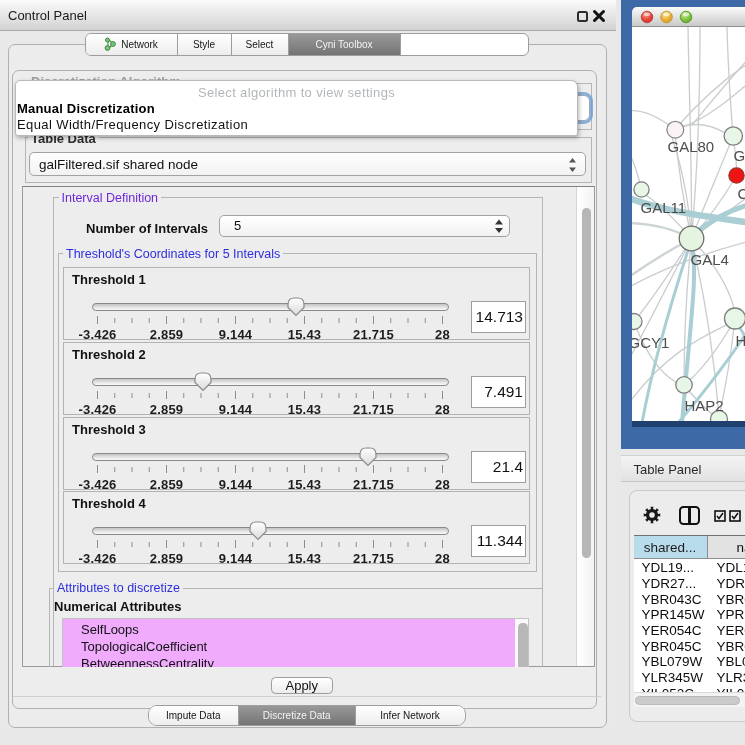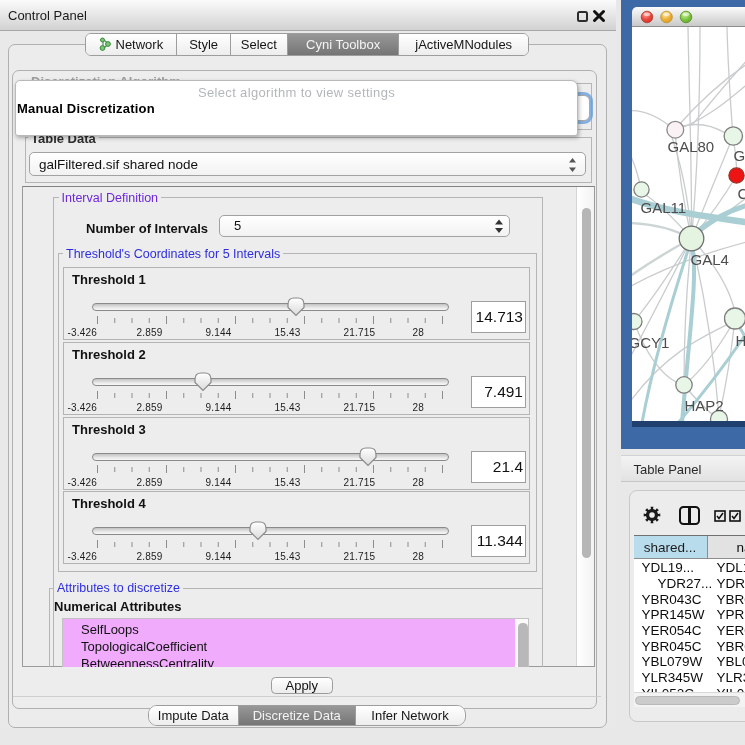--- a/index.html
+++ b/index.html
@@ -5,26 +5,26 @@
   font-family:"Liberation Sans", sans-serif; background:#e8e8e8; }
 .abs { position:absolute; }
 .bold { font-weight:bold; }
 .f13 { font-size:13px; }
 .nw { white-space:nowrap; }
 .grp { position:absolute; border:1px solid #b5b5b5; }
 .grplbl { position:absolute; background:#ededed; padding:0 3px; white-space:nowrap; }
 .tpanel { border:1px solid #b3b3b3; background:#ededed; }
 .track { left:28px; top:35px; width:357px; height:8px; border:1px solid #8a8a8a;
   border-radius:4px; background:linear-gradient(#c3c3c3,#ededed 70%,#f7f7f7); }
-.ticklbl { font-size:10px; font-weight:normal; color:#1d1d1d; letter-spacing:0.2px; }
+.ticklbl { font-size:13px; font-weight:bold; color:#1d1d1d; text-align:center; letter-spacing:0.2px; }
 .vbox { left:407px; top:33px; width:55px; height:32px; background:#fff;
   border:1px solid #9e9e9e; text-align:right; font-size:15.5px; line-height:30px; color:#111; }
 .vbox span { padding-right:2px; }
 .seg { height:100%; display:flex; align-items:center; justify-content:center;
-  font-size:13px; color:#151515; background:linear-gradient(#ffffff,#ededed);
+  font-size:10px; color:#151515; background:linear-gradient(#ffffff,#ededed);
   border-right:1px solid #9d9d9d; white-space:nowrap; }
 .seg.sel { background:linear-gradient(#989898,#757575); color:#f4f4f4; }
 .combo { position:absolute; background:linear-gradient(#ffffff,#f2f2f2);
   border:1px solid #a2a2a2; border-radius:5px; font-size:13.5px; color:#111; }
 .cell { position:absolute; font-size:13.5px; color:#0d0d0d; white-space:nowrap; }
 </style></head><body>
 <svg width="0" height="0" style="position:absolute">
     <defs>
 <linearGradient id="thumbg" x1="0" y1="0" x2="0" y2="1">
 <stop offset="0" stop-color="#ffffff"></stop>
@@ -64,21 +64,20 @@
           <path d="M4,4 L4,10 M5.5,10.5 L8,8.2 M5.5,3.5 L8,5.8" stroke="#4a9a4a" stroke-width="1.2" fill="none"></path>
           <g fill="#7cc47c" stroke="#3c8a3c" stroke-width="1">
             <circle cx="3.5" cy="3" r="2"></circle>
             <circle cx="3.5" cy="11" r="2.4"></circle>
             <circle cx="9" cy="7" r="2.4"></circle>
           </g>
         </svg>Network</div>
       <div class="seg" style="width:54px">Style</div>
       <div class="seg" style="width:57px">Select</div>
       <div class="seg sel" style="width:112px">Cyni Toolbox</div>
-      <div class="seg" style="width:129px;border-right:none">jActiveMNodules</div>
     </div>
     <div class="grp" style="left:25px;top:83px;width:567px;height:47px"></div>
     <div class="abs bold f13 nw" style="left:31px;top:73.5px;color:#9e9e9e">Discretization Algorithm</div>
     <div class="abs" style="left:29px;top:95px;width:561px;height:26px;border-radius:6px;background:#fff;border:1px solid #a9a9a9;box-shadow:0 0 0 3px rgba(106,160,216,0.8)"></div>
     <div class="grp" style="left:25px;top:137px;width:567px;height:45.5px"></div>
     <div class="grplbl bold f13" style="left:28px;top:131px;color:#2f2f2f">Table Data</div>
     <div class="combo" style="left:29px;top:151.5px;width:556.5px;height:24.5px;line-height:23px"><span style="padding-left:9px">galFiltered.sif shared node</span><svg class="abs" style="right:8px;top:4px" width="9" height="16">
         <path d="M4.5,1 L8,5.5 L1,5.5 Z M4.5,15 L1,10.5 L8,10.5 Z" fill="#555"></path>
       </svg></div>
     <div class="abs" style="left:22px;top:186px;width:572.5px;height:481px;border:1px solid #9a9a9a;border-top-color:#828282;background:#ededed;overflow:hidden">
@@ -260,20 +259,21 @@
   </div>
 <div class="abs" style="left:270.5px;top:676.5px;width:62.5px;height:17.5px;border:1px solid #9c9c9c;border-radius:4.5px;background:linear-gradient(#ffffff,#ececec);font-size:13px;text-align:center;line-height:15.5px;color:#111">Apply</div>
 <div class="abs" style="left:148px;top:705px;width:318px;height:20.5px;display:flex;border:1px solid #9d9d9d;border-radius:9px;overflow:hidden;background:#fff">
     <div class="seg" style="width:89.5px">Impute Data</div>
     <div class="seg sel" style="width:117.5px">Discretize Data</div>
     <div class="seg" style="width:108px;border-right:none">Infer Network</div>
   </div>
 <div class="abs" style="left:15px;top:80px;width:563px;height:55.5px;background:#fff;border:1px solid #b9b9b9;border-radius:5px 7px 3px 3px;box-shadow:1px 2px 4px rgba(0,0,0,0.3);z-index:30">
     <div class="abs nw" style="left:0;top:3.5px;width:561px;text-align:center;font-size:13px;letter-spacing:0.35px;color:#b3b7ba">Select algorithm to view settings</div>
     <div class="abs bold nw" style="left:1px;top:19.8px;font-size:13px;letter-spacing:0.2px;color:#000">Manual Discretization</div>
+    <div class="abs nw" style="left:1px;top:35.8px;font-size:13px;letter-spacing:0.4px;color:#111">Equal Width/Frequency Discretization</div>
   </div>
 <div class="abs" style="left:620.5px;top:0;width:124.5px;height:448.5px;background:#3d69a6">
     <div class="abs" style="left:11.5px;top:7px;width:113px;height:19.5px;border-radius:5px 0 0 0;background:linear-gradient(#fbfbfb,#c9c9c9);border-bottom:1px solid #8f8f8f">
       <svg class="abs" style="left:8px;top:3px" width="80" height="14">
         <circle cx="7" cy="7" r="5.8" fill="url(#rl-r)" stroke="#a83c33" stroke-width="0.8"></circle>
         <circle cx="26.5" cy="7" r="5.8" fill="url(#rl-y)" stroke="#b98e24" stroke-width="0.8"></circle>
         <circle cx="46" cy="7" r="5.8" fill="url(#rl-g)" stroke="#549222" stroke-width="0.8"></circle>
         <ellipse cx="7" cy="4.2" rx="3.4" ry="1.8" fill="#fff" opacity="0.55"></ellipse>
         <ellipse cx="26.5" cy="4.2" rx="3.4" ry="1.8" fill="#fff" opacity="0.55"></ellipse>
         <ellipse cx="46" cy="4.2" rx="3.4" ry="1.8" fill="#fff" opacity="0.55"></ellipse>
@@ -358,21 +358,21 @@
       <rect x="1" y="1" width="10" height="10" fill="none" stroke="#111" stroke-width="1.6"></rect>
       <path d="M3,6 L5,8.5 L9,3" fill="none" stroke="#111" stroke-width="1.5"></path>
     </svg>
     <div class="abs" style="left:4.0px;top:44.5px;width:116px;height:172px;background:#fff;overflow:hidden">
       <div class="abs" style="left:0;top:0;width:116px;height:23.6px;border-top:1px solid #707070;border-bottom:1px solid #8d8d8d;background:#e2e2e2">
         <div class="abs" style="left:0;top:0;width:74px;height:21.6px;background:#b9dcec;border-right:1px solid #8d8d8d;text-align:center;font-size:13.5px;color:#1c1c1c;line-height:23px">shared...</div>
         <div class="abs cell" style="left:103px;top:4px">name</div>
       </div>
       <div class="abs cell" style="left:8px;top:25.2px">YDL19...</div>
       <div class="abs cell" style="left:83px;top:25.2px">YDL194W</div>
-      <div class="abs cell" style="left:24px;top:40.9px">YDR27...</div>
+      <div class="abs cell" style="left:8px;top:40.9px">YDR27...</div>
       <div class="abs cell" style="left:83px;top:40.9px">YDR277C</div>
       <div class="abs cell" style="left:8px;top:56.6px">YBR043C</div>
       <div class="abs cell" style="left:83px;top:56.6px">YBR043C</div>
       <div class="abs cell" style="left:8px;top:72.3px">YPR145W</div>
       <div class="abs cell" style="left:83px;top:72.3px">YPR145W</div>
       <div class="abs cell" style="left:8px;top:88.0px">YER054C</div>
       <div class="abs cell" style="left:83px;top:88.0px">YER054C</div>
       <div class="abs cell" style="left:8px;top:103.7px">YBR045C</div>
       <div class="abs cell" style="left:83px;top:103.7px">YBR045C</div>
       <div class="abs cell" style="left:8px;top:119.4px">YBL079W</div>

